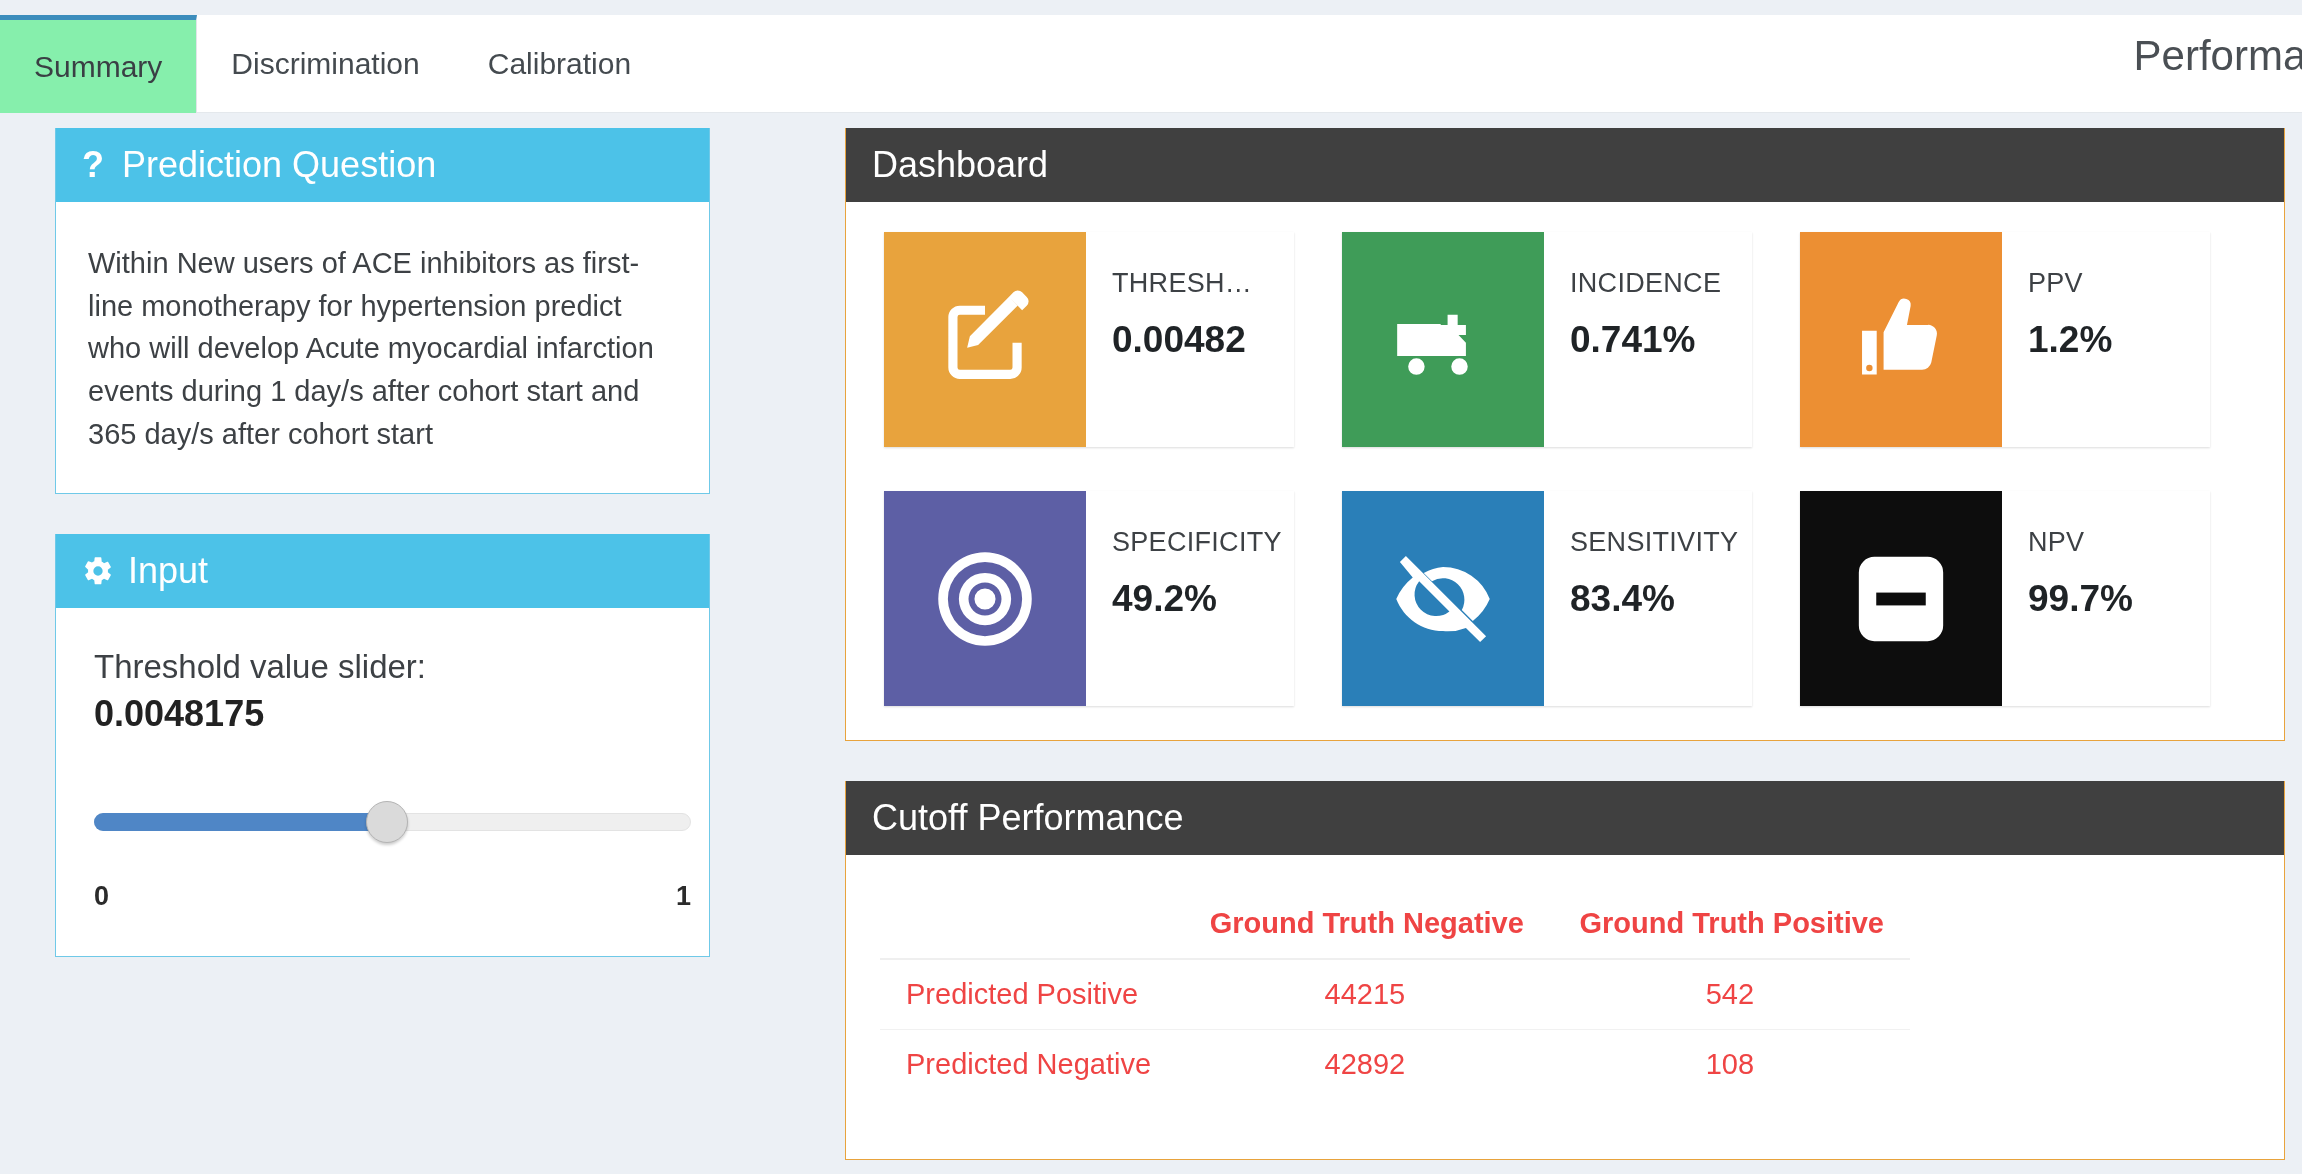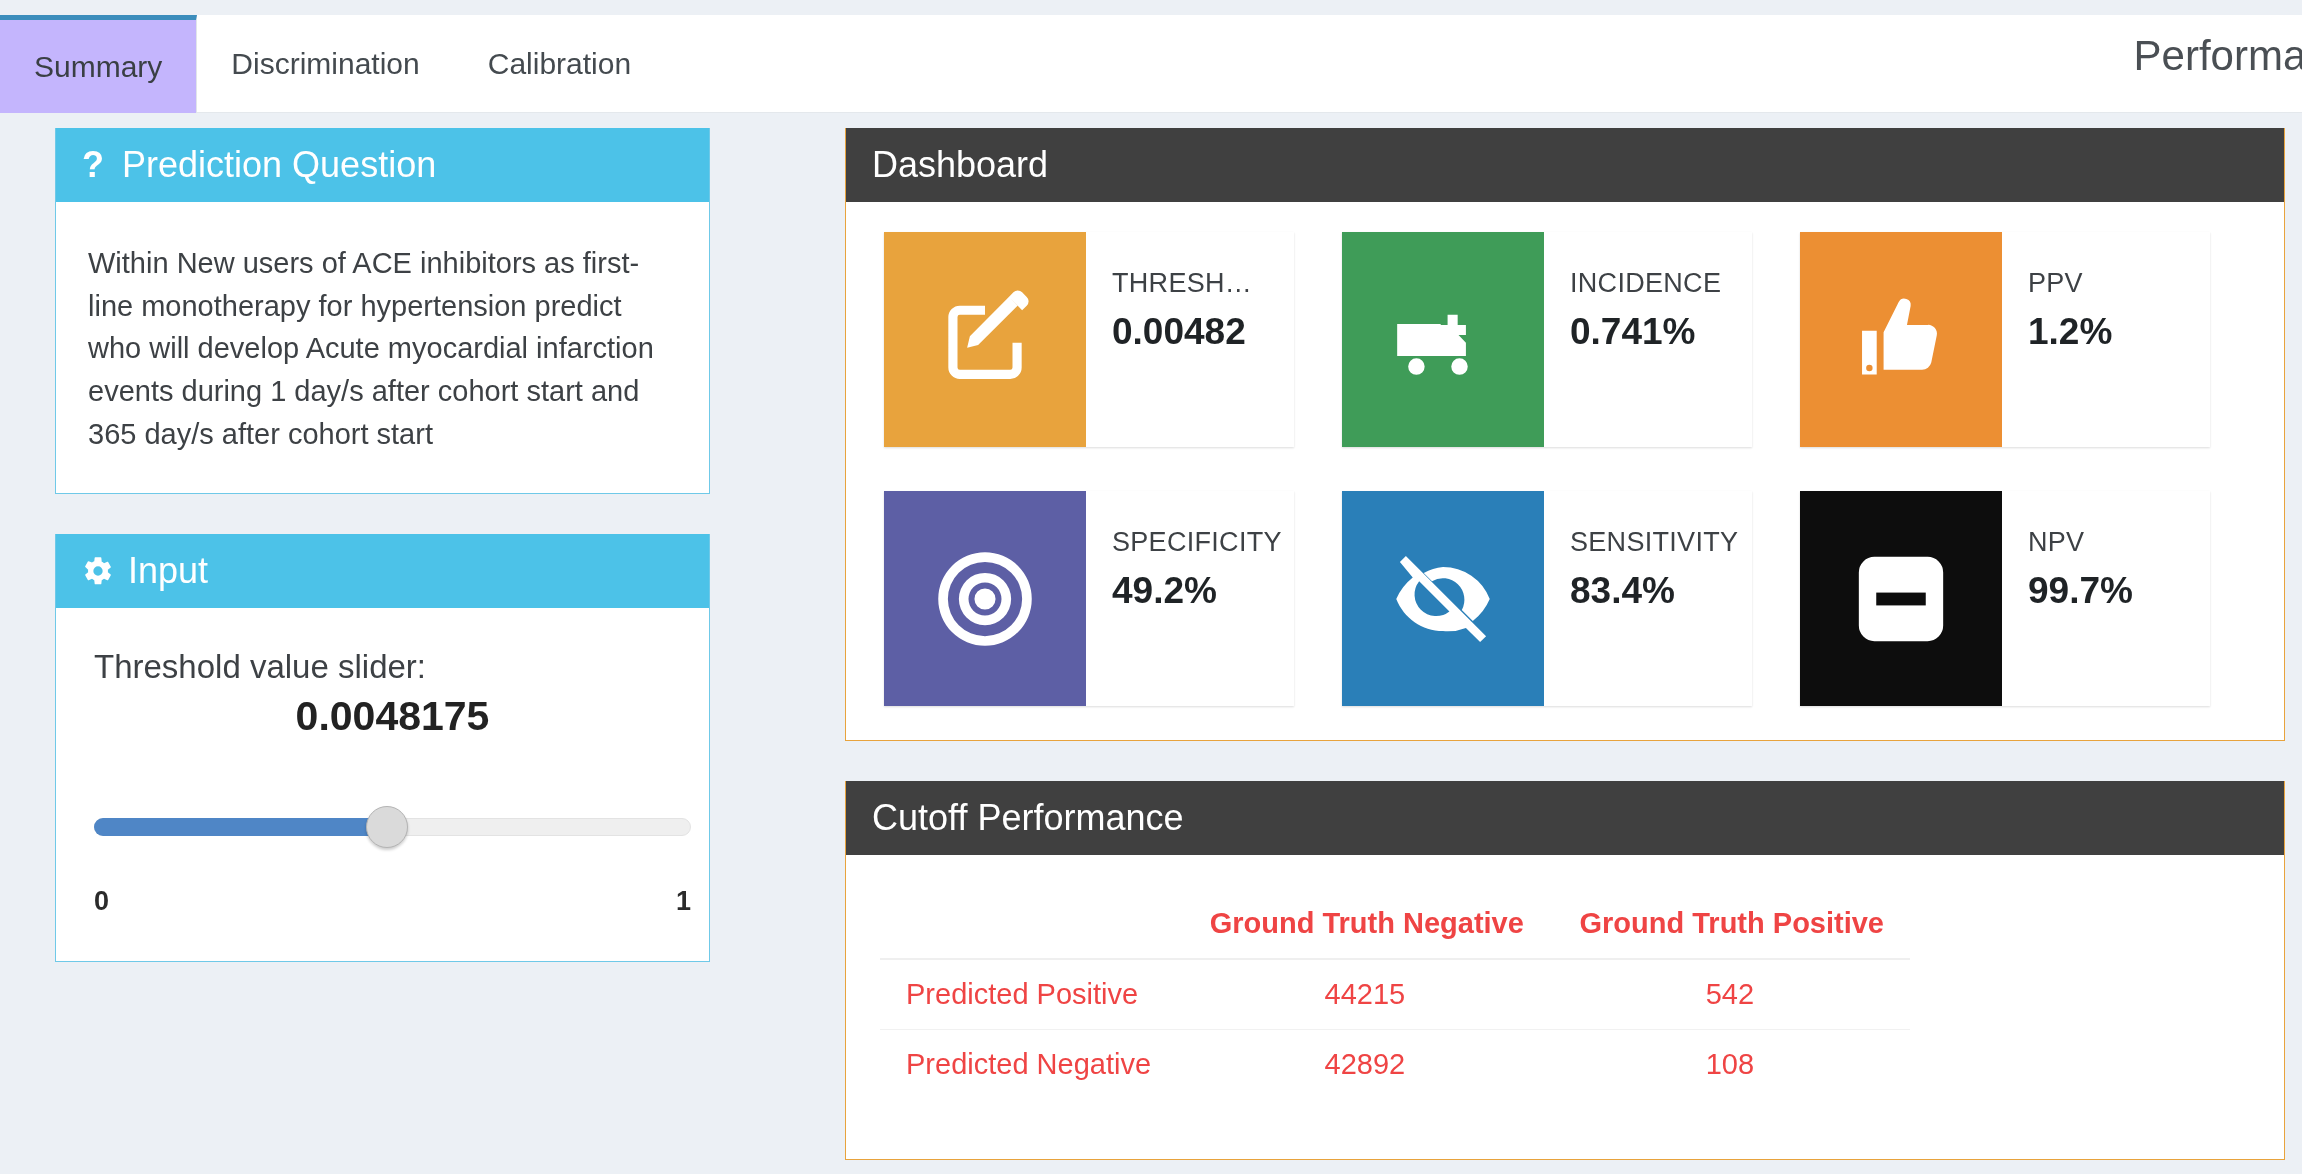--- a/index.html
+++ b/index.html
@@ -30,21 +30,21 @@
     display: flex; align-items: center; justify-content: center;
     padding: 0 34px;
     font-size: 30px;
     color: #444a4f;
     background: transparent;
     height: 98px;
     cursor: pointer;
     white-space: nowrap;
   }
   .tab.active {
-    background: #c4b5fd;
+    background: #86efac;
     border-top: 5px solid #3c8dbc;
     border-right: 1px solid #e1e5e9;
     color: #3a3f44;
     margin-top: 0;
   }
   .page-title {
     position: absolute;
     top: 32px; right: -72px;
     font-size: 42px;
     color: #4a4f54;
@@ -76,21 +76,21 @@
 
   
   .question-text {
     font-size: 29px; line-height: 1.47; color: #3d4145;
     padding: 4px 6px 8px 6px;
   }
 
   
   .input-body { padding: 38px 18px 44px 38px; }
   .slider-label { font-size: 33px; color: #3d4145; line-height: 1.3; }
-  .slider-value { font-size: 41px; color: #222; font-weight: bold; margin-top: 4px; text-align: center; }
+  .slider-value { font-size: 36px; color: #222; font-weight: bold; margin-top: 4px; }
 
   .slider-wrap { margin-top: 66px; position: relative; height: 40px; }
   .slider-track {
     position: absolute; top: 12px; left: 0; right: 0; height: 18px;
     background: #efefef; border: 1px solid #e3e3e3; border-radius: 9px;
   }
   .slider-fill {
     position: absolute; top: 12px; left: 0; height: 18px;
     background: #4f86c6; border-radius: 9px 0 0 9px;
   }
@@ -112,21 +112,21 @@
     background: #ffffff;
     box-shadow: 0 1px 2px rgba(0,0,0,.14);
   }
   .tile-icon {
     width: 202px; flex: 0 0 202px;
     display: flex; align-items: center; justify-content: center;
   }
   .tile-meta { flex: 1; padding: 36px 0 0 26px; }
   .tile-label { font-size: 27px; color: #3d4145; letter-spacing: .3px; white-space: nowrap;
                 overflow: hidden; text-overflow: ellipsis; max-width: 190px; }
-  .tile-value { font-size: 37px; font-weight: bold; color: #1f2326; margin-top: 12px; }
+  .tile-value { font-size: 37px; font-weight: bold; color: #1f2326; margin-top: 20px; }
 
   
   .cutoff-body { padding: 34px 34px 60px 34px; }
   table.cutoff { border-collapse: collapse; width: 1030px; }
   table.cutoff th, table.cutoff td {
     font-size: 29px; color: #ef4444; padding: 18px 26px;
   }
   table.cutoff thead th { font-weight: bold; text-align: right; border-bottom: 2px solid #efefef; }
   table.cutoff thead th.lead { text-align: left; }
   table.cutoff tbody td { border-top: 1px solid #f1f1f1; text-align: center; font-weight: 400; }

